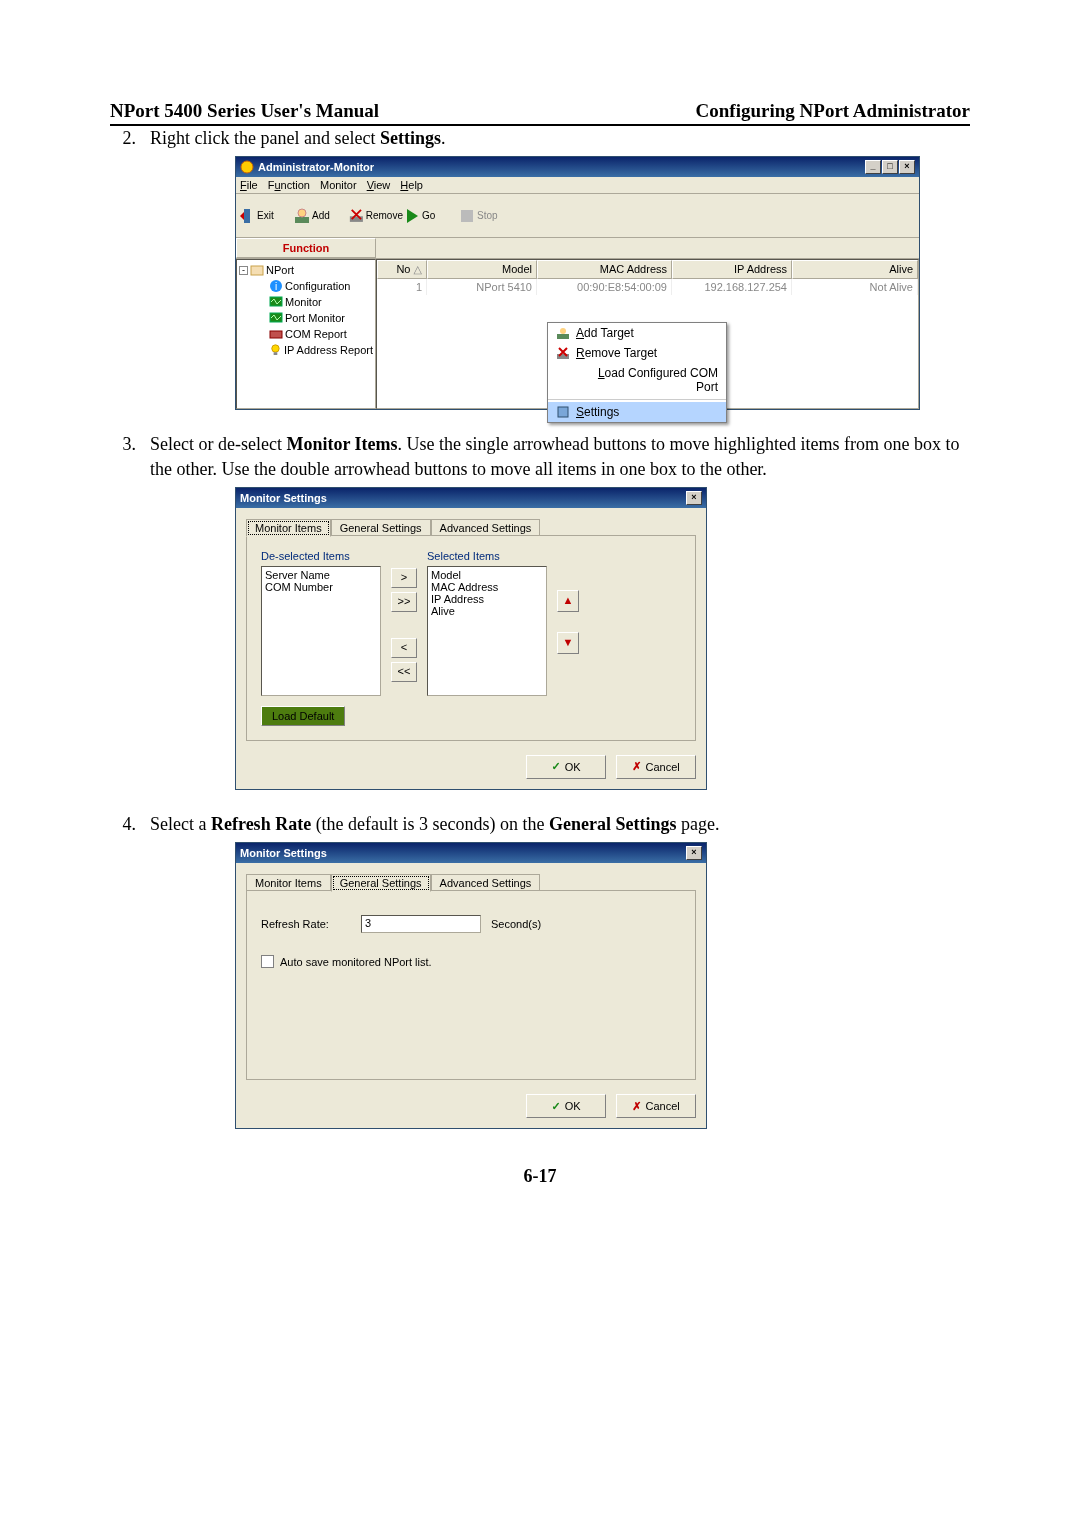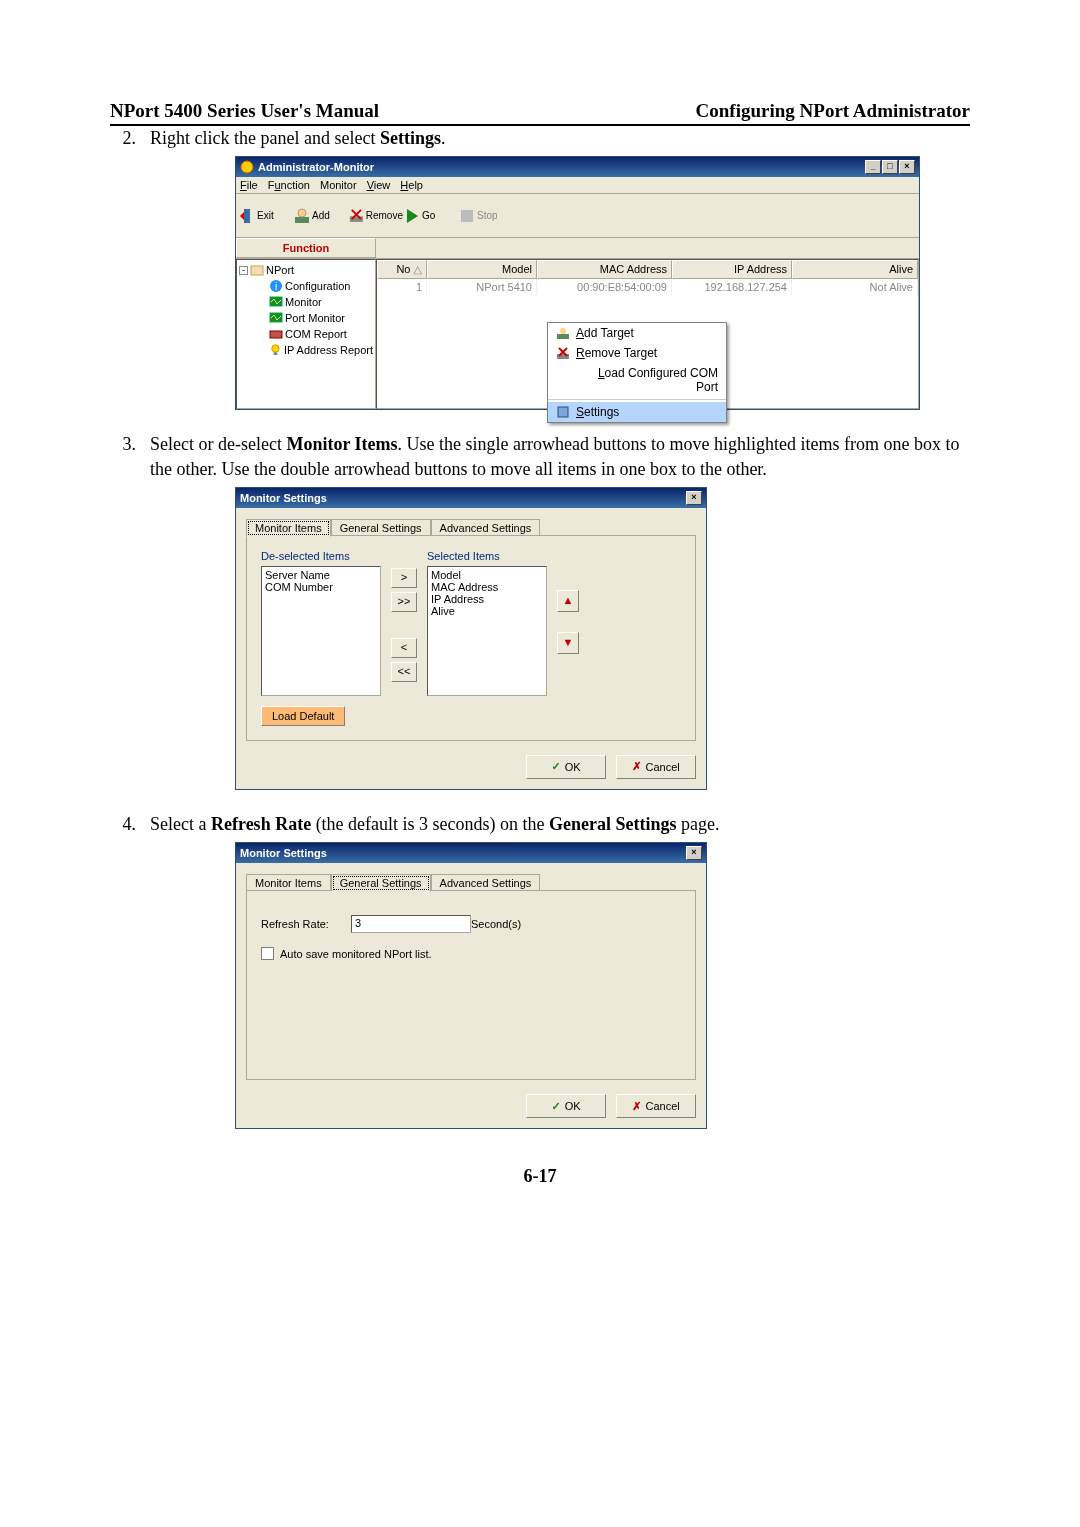--- a/index.html
+++ b/index.html
@@ -181,39 +181,39 @@
     font-size:11px; text-align:center; line-height:17px;
   }
   .updown-col { display:flex; flex-direction:column; gap:20px; margin-top:40px;}
   .updownbtn {
     width:22px; height:22px; background:#ece9d8;
     border:1px solid #fff; border-right-color:#808080; border-bottom-color:#808080;
     text-align:center; line-height:19px;
   }
   .loaddef {
     display:inline-block; margin-top:10px;
-    background:#fdba74;
+    background:#4d7c0f;
     border:1px solid #fff; border-right-color:#808080; border-bottom-color:#808080;
     padding:3px 10px; font-size:11px;
   }
   .dlg-buttons {
     display:flex; justify-content:flex-end; gap:10px;
     padding:8px 10px 10px 10px;
   }
   .dlgbtn {
     width:80px; height:24px; background:#ece9d8;
     border:1px solid #fff; border-right-color:#808080; border-bottom-color:#808080;
     display:flex; align-items:center; justify-content:center; gap:4px;
     font-size:11px;
   }
   .check-ico { color:#1a8a1a; font-weight:bold; }
   .x-ico { color:#c00000; font-weight:bold; }
 
   
-  .formrow { display:flex; align-items:center; margin-bottom:14px;}
+  .formrow { display:flex; align-items:center; gap:10px; margin-bottom:22px;}
   .textinput {
     width:120px; height:18px; background:#fff; border:1px inset #aca899;
     padding:1px 3px; font-size:11px;
   }
   .cbwrap { display:flex; align-items:center; gap:6px; font-size:11px;}
   .cbbox {
     width:13px;height:13px;background:#fff;border:1px solid #808080;
     display:inline-block;
   }
 

